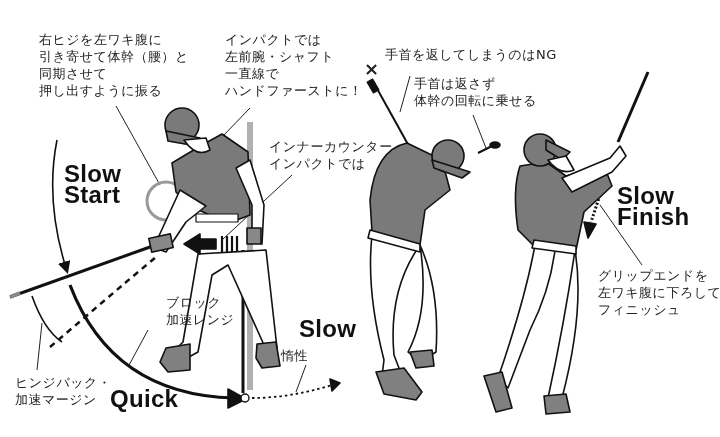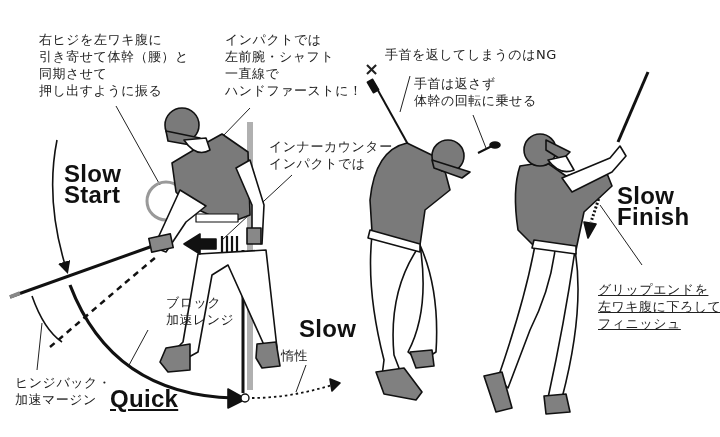--- a/index.html
+++ b/index.html
@@ -141,22 +141,22 @@
 インパクトでは</div>
 <div class="label" style="left:385px; top:46px;">手首を返してしまうのはNG</div>
 <div class="label" style="left:364px; top:60px; font-size:18px; font-weight:bold;">×</div>
 <div class="label" style="left:414px; top:75px;">手首は返さず
 体幹の回転に乗せる</div>
 <div class="label" style="left:118px; top:294px;margin-left:48px;">ブロック
 加速レンジ</div>
 <div class="label" style="left:3px; top:374px;margin-left:12px;">ヒンジバック・
 加速マージン</div>
 <div class="label" style="left:281px; top:347px;">惰性</div>
-<div class="label" style="left:598px; top:281px;text-decoration:underline;">グリップエンドを
+<div class="label" style="left:598px; top:267px;">グリップエンドを
 左ワキ腹に下ろして
 フィニッシュ</div>
 
 <div class="big" style="left:64px; top:163px;">Slow
 Start</div>
-<div class="big" style="left:110px; top:388px;text-decoration:underline;">Quick</div>
+<div class="big" style="left:110px; top:388px;">Quick</div>
 <div class="big" style="left:299px; top:318px;">Slow</div>
 <div class="big" style="left:617px; top:185px;">Slow
 Finish</div>
 
 </body></html>

